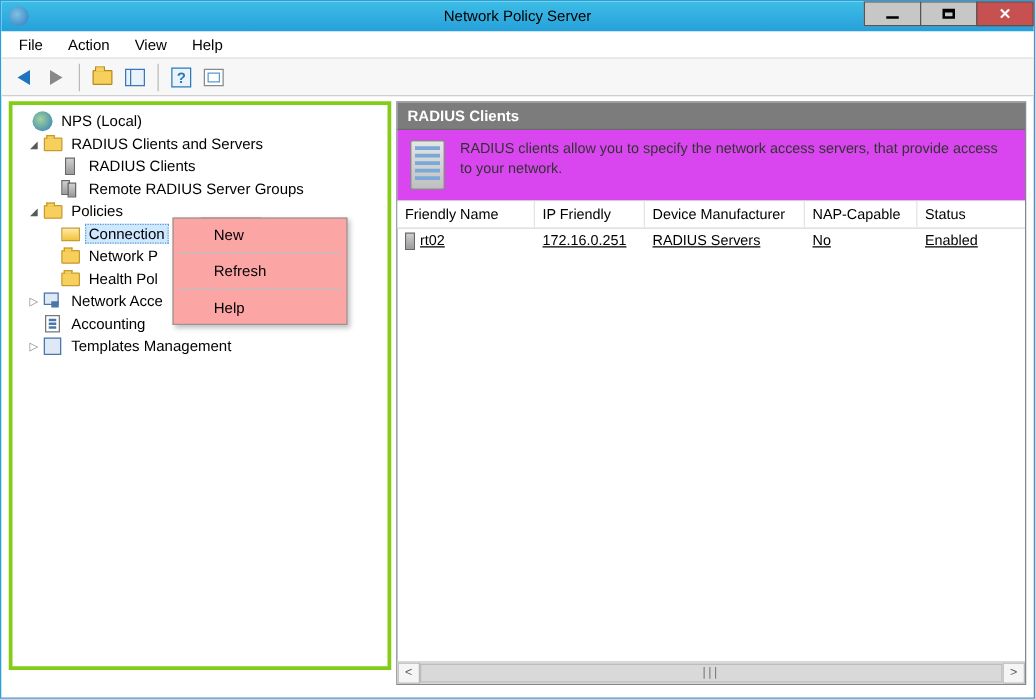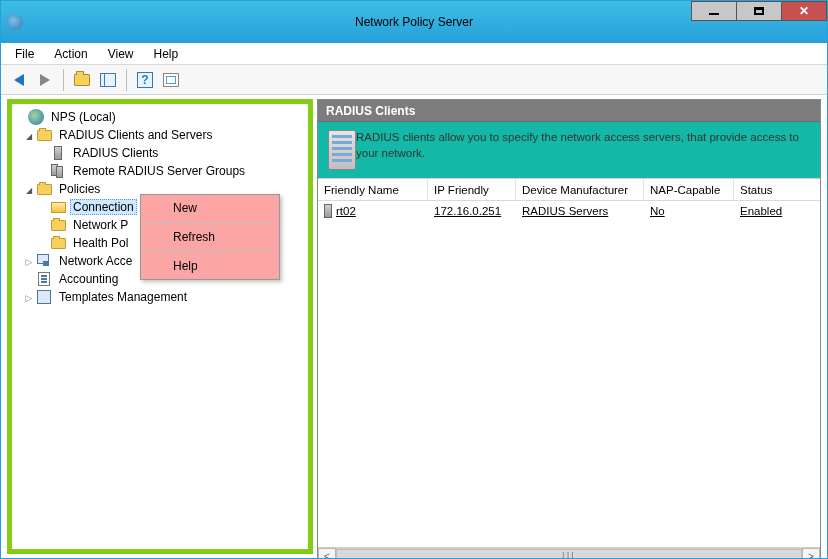--- a/index.html
+++ b/index.html
@@ -8,21 +8,21 @@
     font-family: "Segoe UI", Tahoma, sans-serif;
     font-size: 12px;
     background: #fff;
     width: 828px;
     height: 559px;
     overflow: hidden;
     border: 1px solid #26a0da;
   }
   
   .titlebar {
-    height: 42px;
+    height: 24px;
     background: linear-gradient(#3ebde6,#26a0da);
     display: flex;
     align-items: center;
     position: relative;
     color: #000;
   }
   .titlebar .app-icon {
     width: 16px; height: 16px; margin-left: 6px;
     background: radial-gradient(circle at 40% 40%, #7ec1e8, #2a7bb8);
     border-radius: 50%;
@@ -80,21 +80,21 @@
   .props-pane{width:16px;height:14px;border:1.5px solid #3a78b9;position:relative;background:#eaf3fb;}
   .props-pane::after{content:"";position:absolute;left:3px;right:0;top:0;bottom:0;border-left:1.5px solid #3a78b9;}
   .help-ic{width:16px;height:16px;border:1.5px solid #2a7bb8;color:#2a7bb8;display:flex;align-items:center;justify-content:center;font-weight:bold;font-size:12px;background:#eaf3fb;}
   .sheet-ic{width:16px;height:14px;border:1px solid #888;background:#fff;position:relative;}
   .sheet-ic::after{content:"";position:absolute;inset:2px;border:1px solid #5a9bd5;}
   
   .main {
     display:flex; height: calc(559px - 30px - 22px - 30px - 2px);
   }
   .tree-pane {
-    width:306px; border:5px solid #84cc16; margin:4px 2px 16px 6px;
+    width:306px; border:3px solid #84cc16; margin:4px 2px 16px 6px;
     background:#fff; overflow:hidden; position:relative;
   }
   .detail-pane {
     flex:1; border:1px solid #828790; margin:4px 6px 4px 2px;
     background:#fff; display:flex; flex-direction:column;
     position:relative;
   }
   
   .tree { padding:4px 2px; }
   .tree-row { display:flex; align-items:center; height:18px; white-space:nowrap; cursor:default;}
@@ -130,22 +130,22 @@
   .cm-item{ padding:4px 8px 4px 30px; cursor:default;}
   .cm-sep{ height:1px;background:#c0c0c0;margin:3px 2px;}
   .hl-red{ position:absolute; border:3px solid #e1322d; pointer-events:none;}
   
   .panel-header{
     background:#7c7c7c; color:#fff; height:22px;
     display:flex;align-items:center; padding:0 8px; font-weight:bold;
     border-bottom:1px solid #6a6a6a;
   }
   .info-box{
-    display:flex; padding:8px 10px; border-bottom:1px solid #d0d0d0;
-    background:#14b8a6; align-items:flex-start;
+    display:flex; gap:12px; padding:8px 10px; border-bottom:1px solid #d0d0d0;
+    background:#d946ef; align-items:flex-start;
   }
   .info-icon{width:28px;height:40px;background:linear-gradient(#e6e6e6,#bfbfbf);border:1px solid #888;border-radius:2px;flex-shrink:0;position:relative;}
   .info-icon::after{content:"";position:absolute;left:3px;right:3px;top:4px;height:3px;background:#7aa9d8;box-shadow:0 6px 0 #7aa9d8,0 12px 0 #7aa9d8,0 18px 0 #7aa9d8,0 24px 0 #7aa9d8;}
   .info-text{font-size:11.5px;color:#333;line-height:1.35;}
   .columns{
     display:flex; height:22px; border-bottom:1px solid #d8d8d8;
     background:#fff; font-size:11.5px;text-align:center;
   }
   .col{ padding:4px 6px; border-right:1px solid #e3e3e3; display:flex;align-items:center;}
   .col:last-child{border-right:none;}

